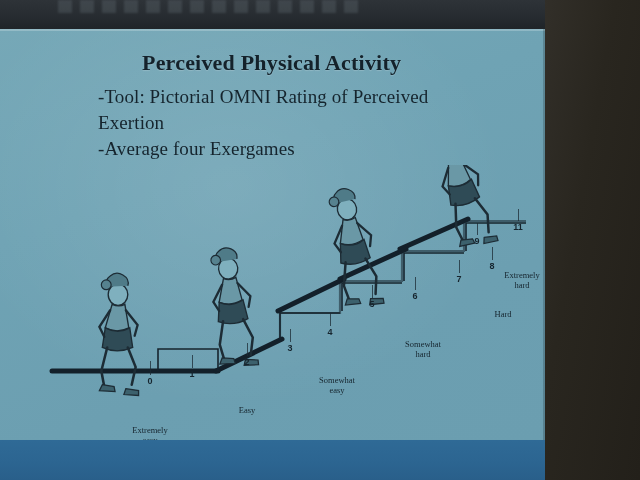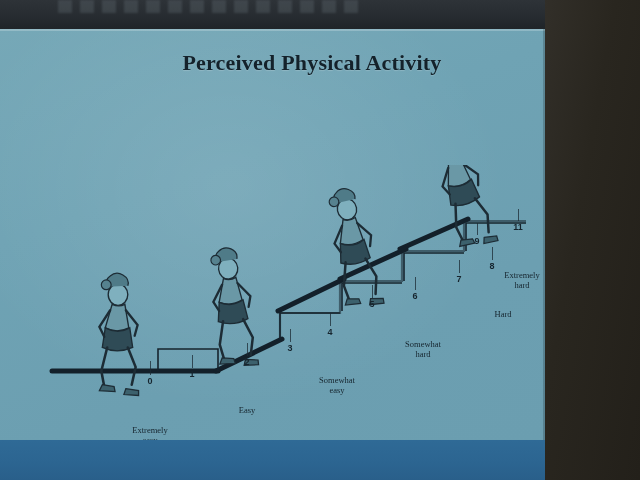--- a/index.html
+++ b/index.html
@@ -31,21 +31,21 @@
   .slide-right-edge{position:absolute;left:543px;top:29px;width:2px;height:411px;
               background:rgba(0,0,0,.18);}
 
   
   .footer{position:absolute;left:0;top:440px;width:545px;height:40px;
           background:linear-gradient(180deg,#2f6a96 0%,#2c6591 55%,#295f8a 100%);}
 
   
   .title{position:absolute;left:142px;top:50px;width:340px;
          font-size:22px;font-weight:bold;color:#14222b;letter-spacing:.2px;
-         text-align:center;text-shadow:0 1px 1px rgba(255,255,255,.18);}
+         text-shadow:0 1px 1px rgba(255,255,255,.18);}
   .bullets{position:absolute;left:98px;top:84px;width:440px;
            font-size:19px;line-height:26px;color:#15242d;letter-spacing:.1px;}
   .bullets div{white-space:nowrap;}
 
   
   .omni{position:absolute;left:40px;top:165px;width:500px;height:265px;}
   .omni svg{display:block;}
 
   .tickwrap{position:absolute;left:0;top:0;width:500px;height:265px;}
   .tick{position:absolute;font-family:"Liberation Sans",sans-serif;
@@ -65,20 +65,25 @@
   <div class="wall-top">
     <div class="wall-top-ghost"></div>
   </div>
 
   <div class="slide"></div>
   <div class="slide-edge"></div>
   <div class="slide-right-edge"></div>
 
   <div class="title">Perceived Physical Activity</div>
 
+  <div class="bullets">
+    <div>-Tool: Pictorial OMNI Rating of Perceived</div>
+    <div>Exertion</div>
+    <div>-Average four Exergames</div>
+  </div>
 
   <div class="omni">
     <svg width="500" height="265" viewBox="0 0 500 265">
       <defs>
         <g id="fig">
 
           <ellipse cx="0" cy="-78" rx="10" ry="11" fill="#7fb0be" stroke="#1d2c35" stroke-width="1.4"></ellipse>
           <path d="M-10,-86 q-4,-7 2,-11 q6,-5 13,-1 q7,4 5,11" fill="#4f7b88" stroke="#1d2c35" stroke-width="1.3"></path>
           <circle cx="-12" cy="-88" r="5" fill="#56828f" stroke="#1d2c35" stroke-width="1.2"></circle>
           <path d="M-6,-68 q7,3 13,0 l4,24 q-12,6 -24,0 z" fill="#6a98a6" stroke="#1d2c35" stroke-width="1.4"></path>

